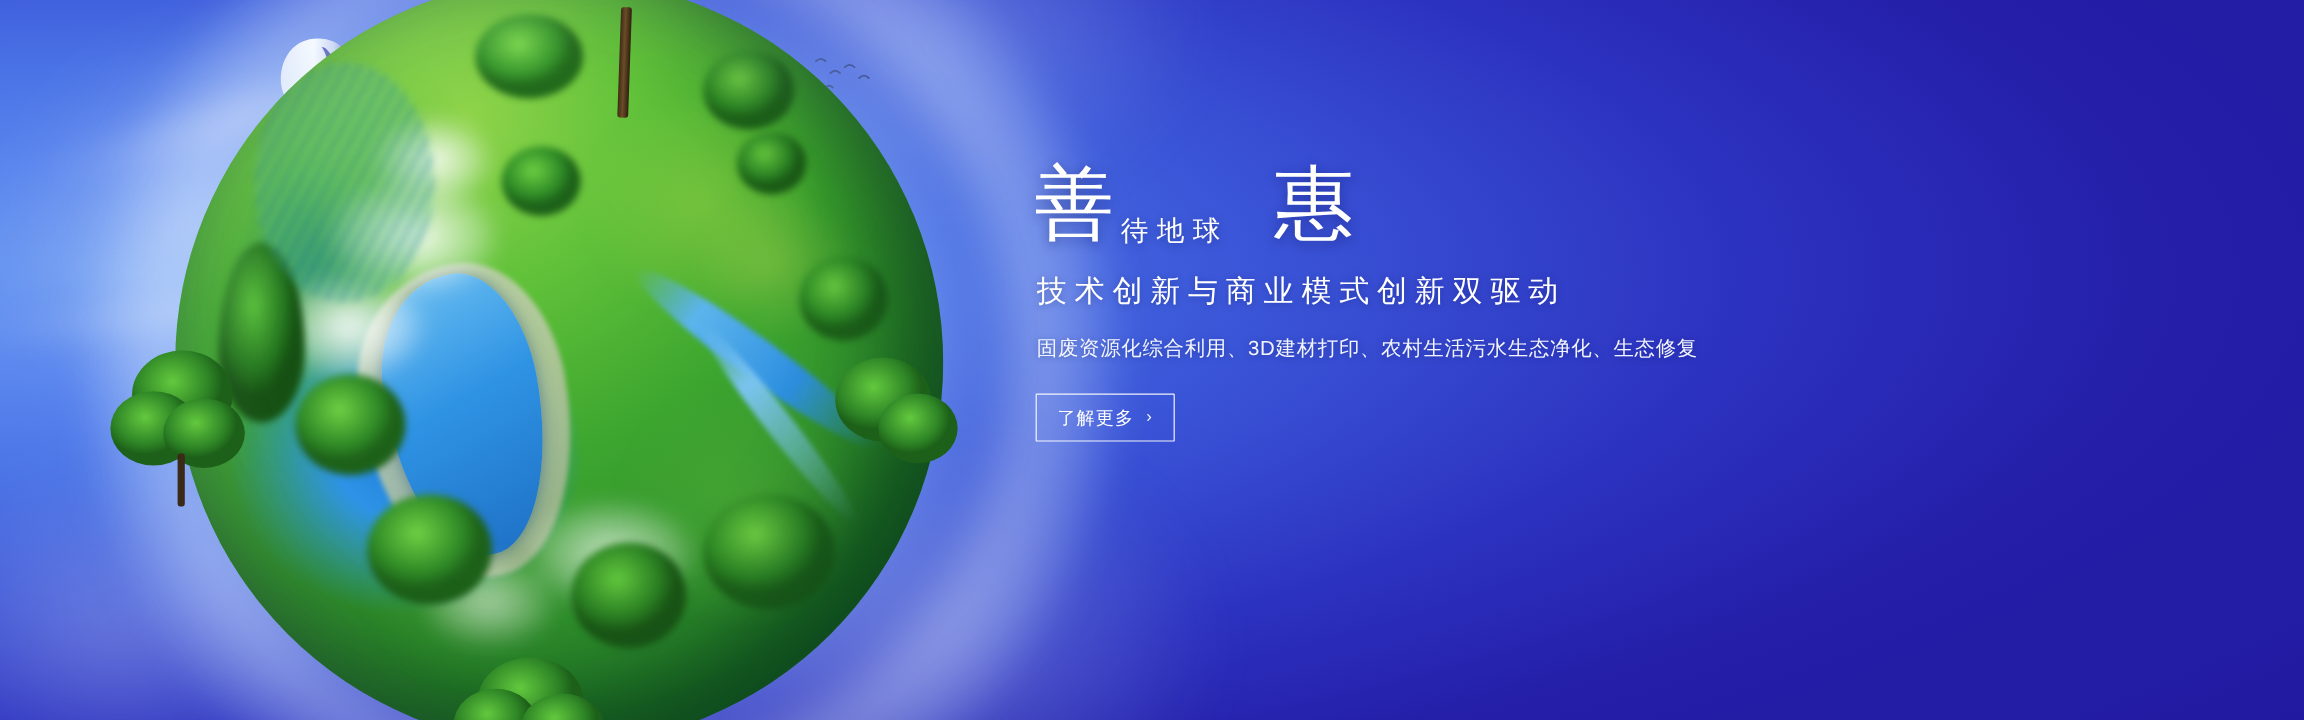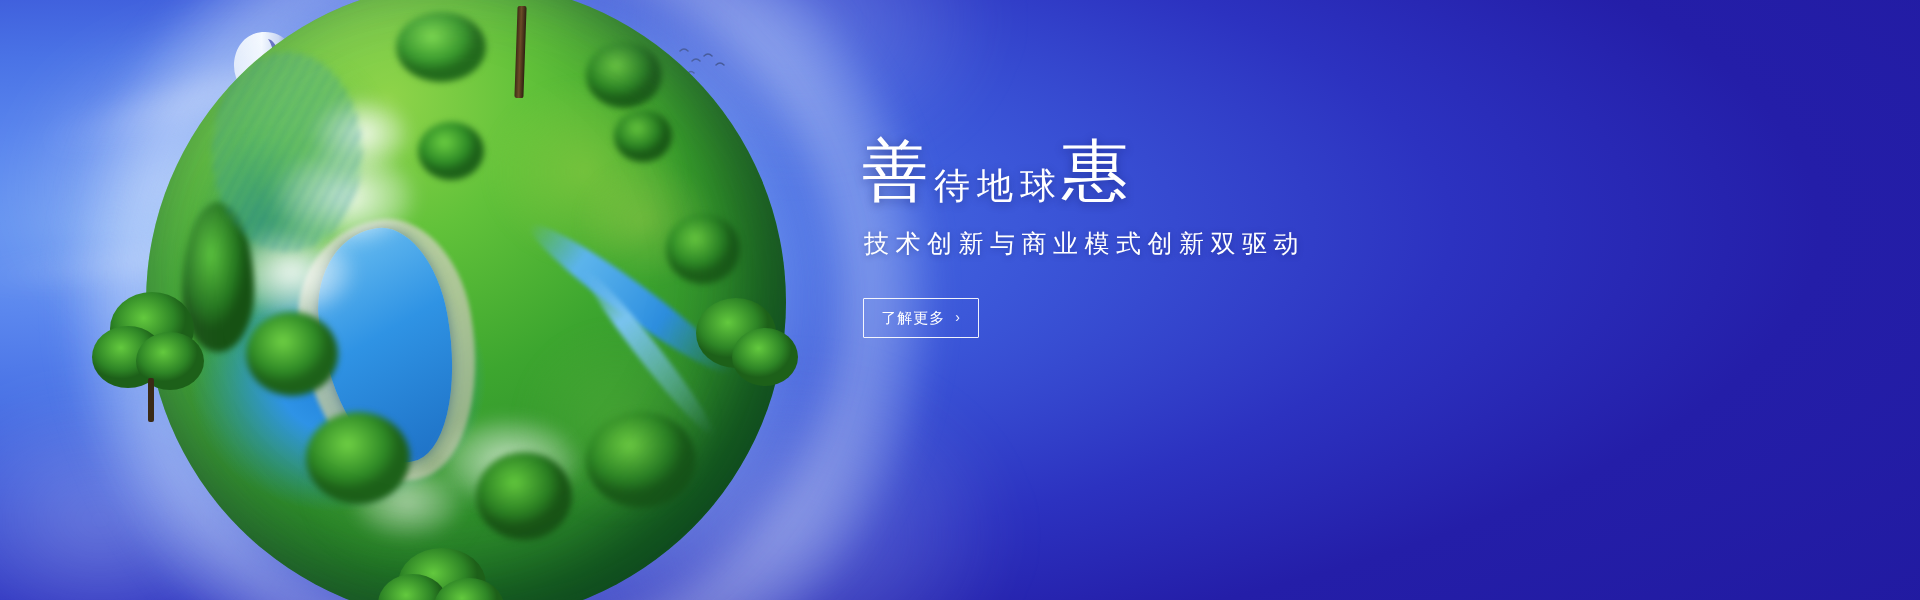--- a/index.html
+++ b/index.html
@@ -76,34 +76,34 @@
   .rimtree b{position:absolute;display:block;background:#3a2a17;border-radius:2px;}
 
   .birds{position:absolute;left:592px;top:40px;width:140px;height:52px;opacity:.85;}
 
   
   .copy{position:absolute;left:862px;top:118px;width:700px;color:#fff;}
   .headline{height:92px;position:relative;margin-bottom:10px;white-space:nowrap;}
   .h-big{font-size:66px;line-height:1;font-weight:400;
         font-family:"Liberation Serif","DejaVu Serif",serif;
         letter-spacing:2px;text-shadow:0 2px 10px rgba(10,20,90,.45);}
-  .h-sm{font-size:36px;line-height:1;font-weight:400;letter-spacing:7px;
+  .h-sm{font-size:23px;line-height:1;font-weight:400;letter-spacing:7px;
         font-family:"Liberation Serif","DejaVu Serif",serif;
         text-shadow:0 2px 8px rgba(10,20,90,.4);}
   .headline .seg{position:absolute;bottom:6px;}
   .seg1{left:0;}
   .seg2{left:72px;}
   .seg3{left:200px;}
   .seg4{left:288px;}
   .subtitle{font-size:25px;letter-spacing:6.5px;line-height:1.2;margin:18px 0 0 2px;
         text-shadow:0 1px 6px rgba(10,20,90,.35);}
   .desc{font-size:17px;letter-spacing:.6px;line-height:1.3;margin:22px 0 0 2px;
         color:#f2f5ff;text-shadow:0 1px 5px rgba(10,20,90,.35);}
   .btn{display:inline-flex;align-items:center;justify-content:center;gap:10px;
-        margin-top:40px;margin-left:1px;width:116px;height:40px;
+        margin-top:26px;margin-left:1px;width:116px;height:40px;
         border:1px solid rgba(255,255,255,.92);background:transparent;color:#fff;
         font-size:15px;letter-spacing:1px;cursor:pointer;border-radius:1px;
         font-family:"Liberation Sans","DejaVu Sans",sans-serif;padding:0 14px;width:auto;min-width:116px;}
   .btn .chev{font-size:14px;opacity:.95;transform:translateY(-1px);}
 </style>
 </head>
 <body>
 
 <div class="stage">
 
@@ -208,20 +208,21 @@
   <div class="copy">
 
     <div class="headline">
       <span class="seg seg1 h-big">善</span>
       <span class="seg seg2 h-sm">待地球</span>
       <span class="seg seg3 h-big">惠</span>
     </div>
 
     <div class="subtitle">技术创新与商业模式创新双驱动</div>
 
+    <div class="desc">固废资源化综合利用、3D建材打印、农村生活污水生态净化、生态修复</div>
 
     <button class="btn">
       <span>了解更多</span>
       <span class="chev">›</span>
     </button>
 
   </div>
 </div>
 
 </body></html>

